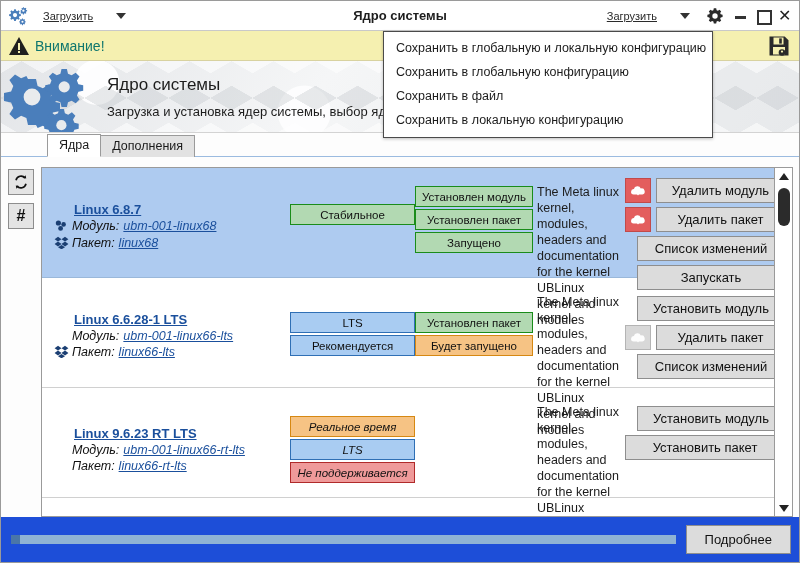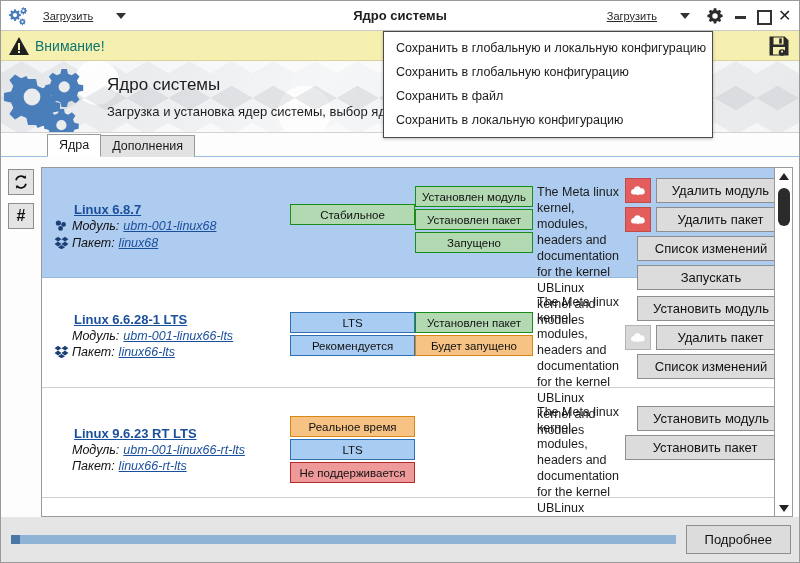--- a/index.html
+++ b/index.html
@@ -244,21 +244,21 @@
   .tri-dn{width:0;height:0;border-left:5px solid transparent;border-right:5px solid transparent;border-top:7px solid #222;}
   .vs-thumb{
     position:absolute; left:3px; top:20px; width:12px; height:38px;
     background:#2b2b2b; border-radius:6px; cursor:default;
   }
 
   
   .bottombar {
     position:absolute; left:0; right:0; bottom:0; height:45px;
     display:flex; align-items:center; padding:0 8px 0 10px;
-    gap:10px; background:#e5e5e5;
+    gap:10px; background:#1d4ed8;
   }
   .progress {
     flex:1; height:9px; background:#8fb3d4; position:relative;
     border:none;
   }
   .progress .pfill{
     position:absolute;left:0;top:0;bottom:0;width:9px;background:#4a76a8;
   }
   .detail-btn {
     background:#dcdcdc; border:1px solid #8e8e8e;
@@ -514,21 +514,21 @@
               <span class="ico"></span>
               <span class="kl-label">Модуль:</span>
               <span class="kl-link">ubm-001-linux66-rt-lts</span>
             </div>
             <div class="kline">
               <span class="ico"></span>
               <span class="kl-label">Пакет:</span>
               <span class="kl-link">linux66-rt-lts</span>
             </div>
           </div>
-          <div class="kbadges" style="padding-top:22px;">
+          <div class="kbadges" style="padding-top:22px;font-style:italic;">
             <div class="badge b-orange">Реальное время</div>
             <div class="badge b-blue">LTS</div>
             <div class="badge b-red">Не поддерживается</div>
           </div>
           <div class="kbadges2"></div>
           <div class="kdesc">The Meta linux kernel, modules, headers and documentation for the kernel UBLinux kernel and modules</div>
           <div class="kactions" style="padding-top:12px;">
             <div class="act-row">
               <span class="btn" style="width:148px;">Установить модуль</span>
             </div>

